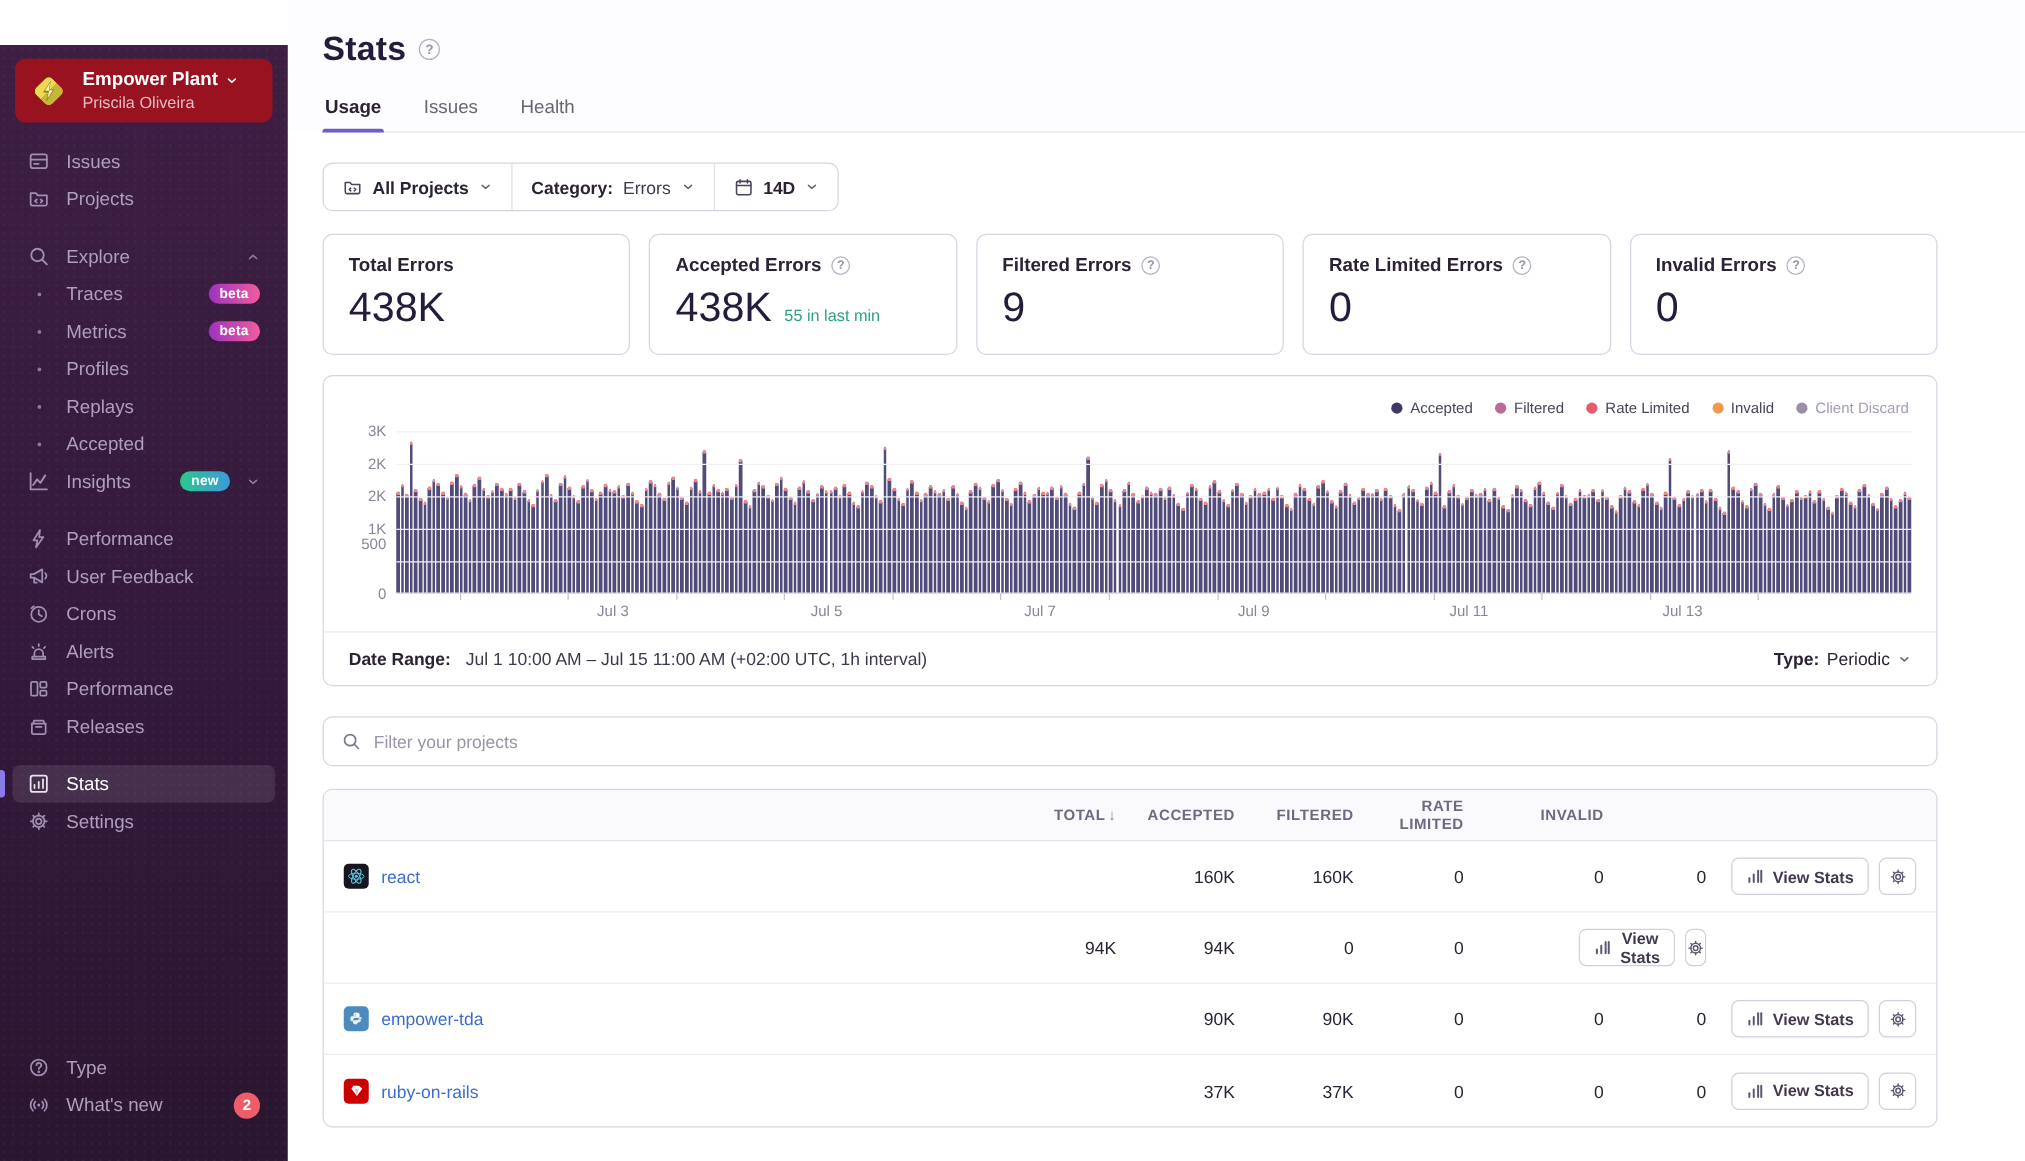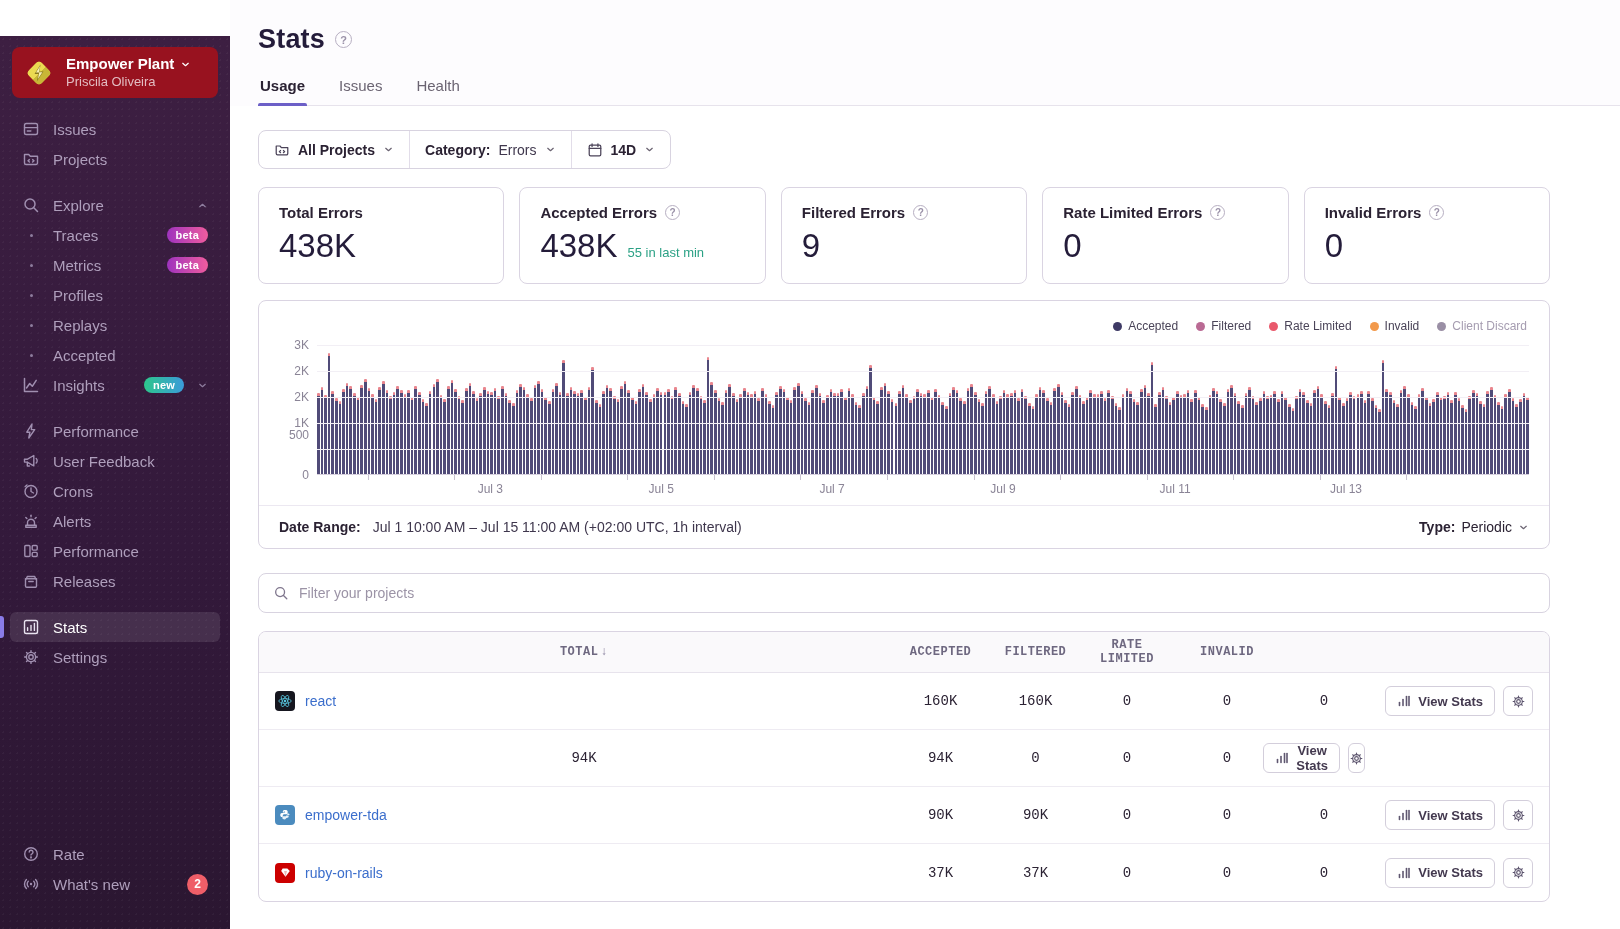--- a/index.html
+++ b/index.html
@@ -97,21 +97,21 @@
 
   .search-box { margin-top:24px; display:flex; align-items:center; gap:10px; border:1px solid #D8D3E0; border-radius:8px; height:40px; padding:0 14px; background:#fff; }
   .search-box input { border:none; outline:none; flex:1; font-size:14px; color:#2B2233; font-family:"Liberation Sans",sans-serif; background:transparent; }
   .search-box input::placeholder { color:#9B93A6; }
   .search-box .icn { color:#7F768D; display:flex; }
 
   .table-card { margin-top:18px; border:1px solid #DAD4E2; border-radius:8px; overflow:hidden; background:#fff; }
   .t-grid { display:grid; grid-template-columns:1fr 95px 95px 88px 112px 82px 168px; align-items:center; padding:0 16px; }
   .t-head { background:#FAF9FB; height:41px; border-bottom:1px solid #E7E3EC; }
   .t-head .hcell { font-size:12px; font-weight:700; color:#6E6880; letter-spacing:.5px; text-transform:uppercase; cursor:pointer; }
-  .hcell.num, .cell.num { text-align:center;font-family:Liberation Mono, monospace; }
+  .hcell.num, .cell.num { text-align:right; }
   .sort-arrow { color:#8B84A0; font-size:12px; margin-left:2px; }
   .t-row { height:57px; border-bottom:1px solid #EEEBF2; }
   .t-row:last-child { border-bottom:none; }
   .proj-cell { display:flex; align-items:center; gap:10px; }
   .plat-tile { width:20px; height:20px; border-radius:4px; display:flex; align-items:center; justify-content:center; flex:0 0 auto; }
   .proj-link { color:#3B6ECC; font-size:14px; text-decoration:none; cursor:pointer; }
   .cell { font-size:14px; color:#2B2233; }
   .actions-cell { display:flex; justify-content:flex-end; gap:8px; }
   .btn { display:flex; align-items:center; gap:7px; border:1px solid #D3CEDB; background:#fff; border-radius:6px;
     height:30px; padding:0 11px; font-size:13px; font-weight:700; color:#43394F; cursor:pointer; font-family:"Liberation Sans",sans-serif; }
@@ -309,21 +309,21 @@
     <div class="sidebar-footer">
       <div id="sidebar-footer-items">
           <div class="nav-item">
             <span class="icn">
               <svg width="18" height="18" viewBox="0 0 18 18" fill="none" stroke="currentColor" stroke-width="1.4" stroke-linecap="round" stroke-linejoin="round">
                 <circle cx="9" cy="9" r="6.3"></circle>
                 <path d="M7.2 7.1a1.9 1.9 0 1 1 2.8 1.7c-.6.3-1 .7-1 1.3"></path>
                 <circle cx="9" cy="12.4" r="0.4" fill="currentColor"></circle>
               </svg>
             </span>
-            <span>Rate</span>
+            <span>Type</span>
           </div>
           <div class="nav-item">
             <span class="icn">
               <svg width="18" height="18" viewBox="0 0 18 18" fill="none" stroke="currentColor" stroke-width="1.4" stroke-linecap="round">
                 <circle cx="9" cy="9" r="1.2" fill="currentColor" stroke="none"></circle>
                 <path d="M6.3 11.7a3.8 3.8 0 0 1 0-5.4"></path>
                 <path d="M11.7 6.3a3.8 3.8 0 0 1 0 5.4"></path>
                 <path d="M4.4 13.6a6.5 6.5 0 0 1 0-9.2"></path>
                 <path d="M13.6 4.4a6.5 6.5 0 0 1 0 9.2"></path>
               </svg>

